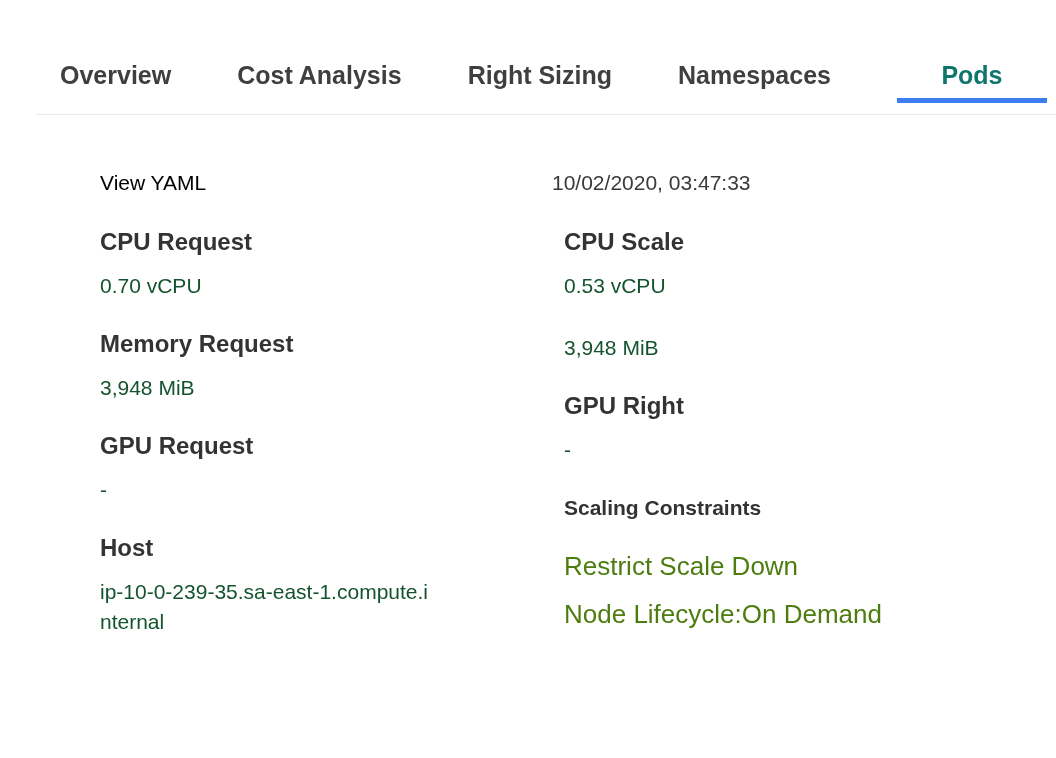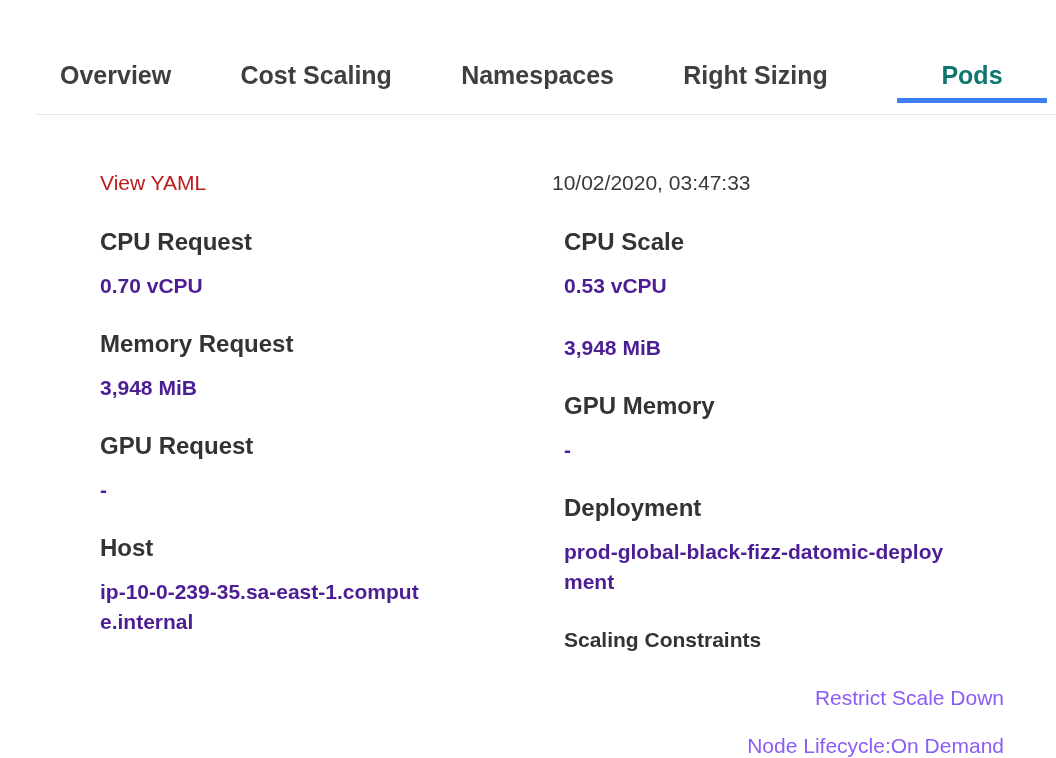--- a/index.html
+++ b/index.html
@@ -11,41 +11,41 @@
             height:79px; border-bottom:1px solid #e9e9e9; padding:0 9px 0 12px; }
   .tab { display:flex; align-items:center; font-size:25px; font-weight:600;
          color:#3f3f3f; cursor:pointer; position:relative; white-space:nowrap; }
   .tab.active { color:#0f766e; min-width:150px; justify-content:center; }
   .tab.active::after { content:""; position:absolute; left:0; right:0; bottom:-1px;
                        height:5px; background:#3d7ef0; }
 
   
   .content { padding:17px 28px 0 28px; display:grid; grid-template-columns:437px 1fr; }
   .rowhead { font-size:21px; line-height:30px; color:#3a3a3a; margin-bottom:33px; }
-  .link { color:#b91c1c; cursor:pointer; }
+  .link { color:#000000; cursor:pointer; }
   .block { margin-bottom:32px; }
   .label { font-size:24px; font-weight:700; color:#333333; line-height:22px;
            margin-bottom:18px; }
-  .value { font-size:21px; font-weight:700; color:#4c1d95; line-height:30px; }
+  .value { font-size:21px; font-weight:400; color:#14532d; line-height:30px; }
   .value.link { word-break:break-all; }
   .host-value  { max-width:332px; }
   .deploy-value{ max-width:382px; }
 
   .scaling-title { font-size:21px; font-weight:700; color:#333333; line-height:22px;
                    margin-bottom:36px; }
-  .scaling-item { font-size:21px; color:#8b5cf6; line-height:22px; margin-bottom:26px;text-align:right; }
+  .scaling-item { font-size:26px; color:#4d7c0f; line-height:22px; margin-bottom:26px; }
 </style>
 </head>
 <body>
 
 <div class="tabbar">
   <div class="tab">Overview</div>
-  <div class="tab">Cost Scaling</div>
+  <div class="tab">Cost Analysis</div>
+  <div class="tab">Right Sizing</div>
   <div class="tab">Namespaces</div>
-  <div class="tab">Right Sizing</div>
   <div class="tab active">Pods</div>
 </div>
 
 <div class="content">
 
   <div class="col">
     <div class="rowhead">
       <span class="link">View YAML</span>
     </div>
 
@@ -76,28 +76,24 @@
     <div class="block">
       <div class="label">CPU Scale</div>
       <div class="value">0.53 vCPU</div>
     </div>
 
     <div class="block">
       <div class="value">3,948 MiB</div>
     </div>
 
     <div class="block">
-      <div class="label">GPU Memory</div>
+      <div class="label">GPU Right</div>
       <div class="value">-</div>
     </div>
 
-    <div class="block">
-      <div class="label">Deployment</div>
-      <div class="value link deploy-value">prod-global-black-fizz-datomic-deployment</div>
-    </div>
 
     <div>
       <div class="scaling-title">Scaling Constraints</div>
       <div class="scaling-item">Restrict Scale Down</div>
       <div class="scaling-item">Node Lifecycle:On Demand</div>
     </div>
   </div>
 
 </div>
 

